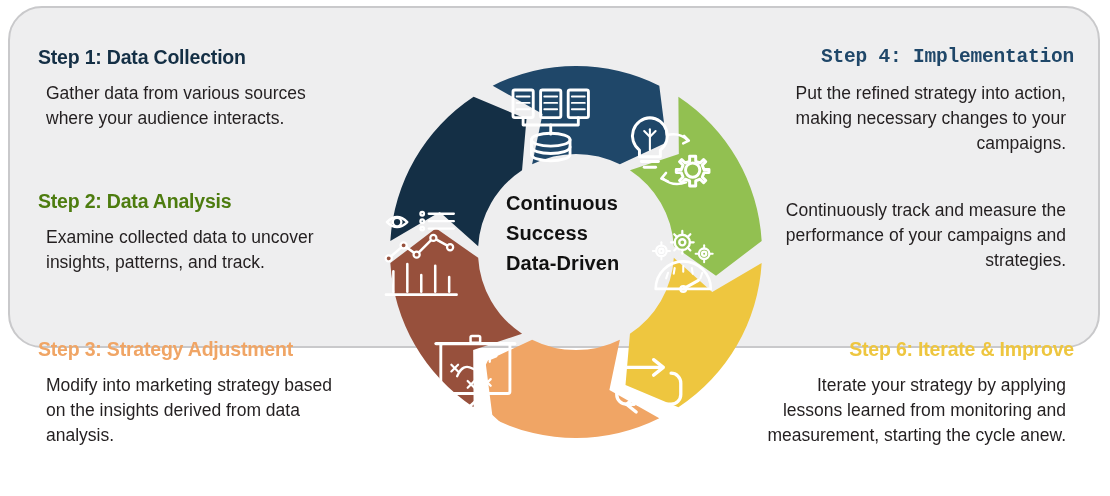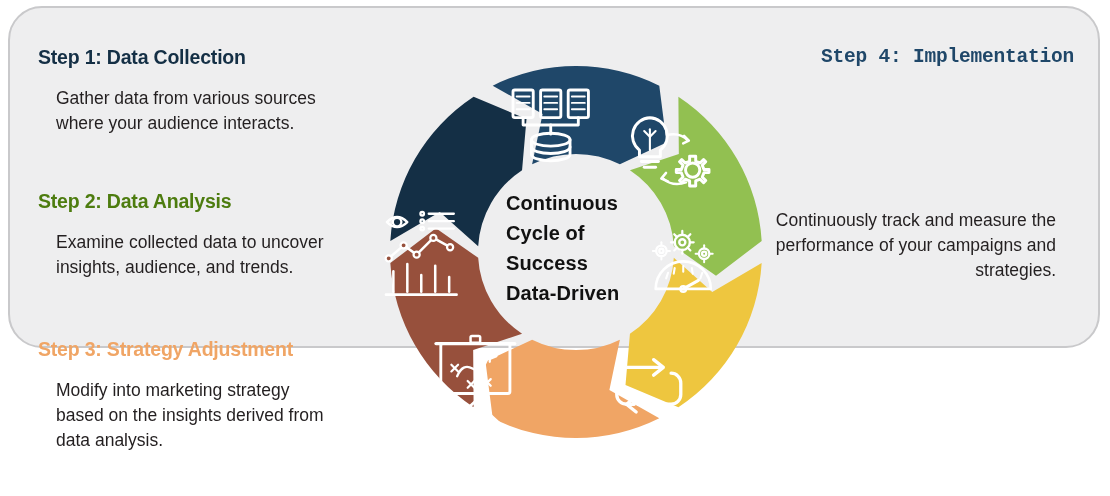--- a/index.html
+++ b/index.html
@@ -43,21 +43,21 @@
     font-weight: bold;
     letter-spacing: -0.2px;
     line-height: 1.15;
     margin: 0 0 13px 0;
     white-space: nowrap;
   }
   .step-body {
     font-size: 17.5px;
     color: #231f20;
     line-height: 1.42;
-    margin: 18px;
+    margin: 8px;
   }
 
   
   .blk-1 { top: 8px; }
   .blk-2 { top: 152px; }
   .blk-3 { top: 300px; }
 
   #wheel {
     position: absolute;
     left: 366px;
@@ -85,34 +85,39 @@
 
 <div id="card">
 
   <div class="col" id="col-left">
     <div class="step-block blk-1">
       <p class="step-title" style="color: rgb(20, 47, 69);">Step 1: Data Collection</p>
       <p class="step-body">Gather data from various sources where your audience interacts.</p>
     </div>
     <div class="step-block blk-2">
       <p class="step-title" style="color: #4d7c0f;">Step 2: Data Analysis</p>
-      <p class="step-body">Examine collected data to uncover insights, audience, and trends.</p>
+      <p class="step-body">Examine collected data to uncover insights, patterns, and track.</p>
     </div>
     <div class="step-block blk-3">
       <p class="step-title" style="color: rgb(240, 165, 101);">Step 3: Strategy Adjustment</p>
       <p class="step-body">Modify into marketing strategy based on the insights derived from data analysis.</p>
     </div>
   </div>
 
   <div class="col" id="col-right">
     <div class="step-block blk-1">
       <p class="step-title" style="color: rgb(31, 71, 105); font-family: Liberation Mono, monospace;">Step 4: Implementation</p>
+      <p class="step-body">Put the refined strategy into action, making necessary changes to your campaigns.</p>
     </div>
     <div class="step-block blk-2">
       <p class="step-body">Continuously track and measure the performance of your campaigns and strategies.</p>
+    </div>
+    <div class="step-block blk-3">
+      <p class="step-title" style="color: rgb(238, 198, 63);">Step 6: Iterate &amp; Improve</p>
+      <p class="step-body">Iterate your strategy by applying lessons learned from monitoring and measurement, starting the cycle anew.</p>
     </div>
   </div>
 
   <svg id="wheel" viewBox="0 0 400 460">
     <g id="segments">
         <path d="M 14.327392006179679 218.96901451487105 A 186 186 0 0 1 97.61058234419082 74.71829743300637 L 150.50276928030223 96.9059574921514 L 146.05288747167043 148.18490940018614 A 98 98 0 0 0 102.17249686347101 224.18797538955573 L 63.77741561531184 189.90751312831154 Z" fill="#142f45"></path>
         <path d="M 116.71680966198885 63.687311947877504 A 186 186 0 0 1 283.2831903380112 63.68731194787753 L 290.514206544314 120.58711952583795 L 243.88039060819943 142.37288478974193 A 98 98 0 0 0 156.11960939180057 142.37288478974193 L 166.60981993943224 91.98153791784642 Z" fill="#1f4769"></path>
         <path d="M 302.3894176558092 74.71829743300637 A 186 186 0 0 1 385.67260799382035 218.9690145148711 L 340.0114372640117 253.68116203368652 L 297.827503136529 224.18797538955576 A 98 98 0 0 0 253.94711252832957 148.18490940018614 L 302.8324043241204 132.0740247895349 Z" fill="#92c051"></path>
         <path d="M 385.67260799382035 241.0309854851289 A 186 186 0 0 1 302.3894176558092 385.28170256699366 L 249.49723071969777 363.0940425078486 L 253.94711252832957 311.81509059981386 A 98 98 0 0 0 297.827503136529 235.81202461044424 L 336.22258438468816 270.0924868716885 Z" fill="#eec63f"></path>
         <path d="M 283.2831903380112 396.31268805212244 A 186 186 0 0 1 116.71680966198885 396.3126880521225 L 109.4857934556861 339.4128804741621 L 156.11960939180057 317.62711521025807 A 98 98 0 0 0 243.88039060819943 317.62711521025807 L 233.3901800605678 368.0184620821536 Z" fill="#f0a565"></path>
@@ -266,18 +271,17 @@
         <path d="M64 26 a10 10 0 0 1 10 10 v12 a10 10 0 0 1 -10 10 h-34" stroke-width="3.4"></path>
         <path d="M28 50 l-10 8 10 8" stroke-width="3.4"></path>
         <path d="M8 30 v18 a10 10 0 0 0 10 10 h8" stroke-width="3.4"></path>
       </g>
 
     </g>
   </svg>
 
   <div id="center-label">
     <div>Continuous</div>
-    <div>Cycle of</div>
     <div>Success</div>
     <div>Data-Driven</div>
   </div>
 
 </div>
 
 </body></html>

